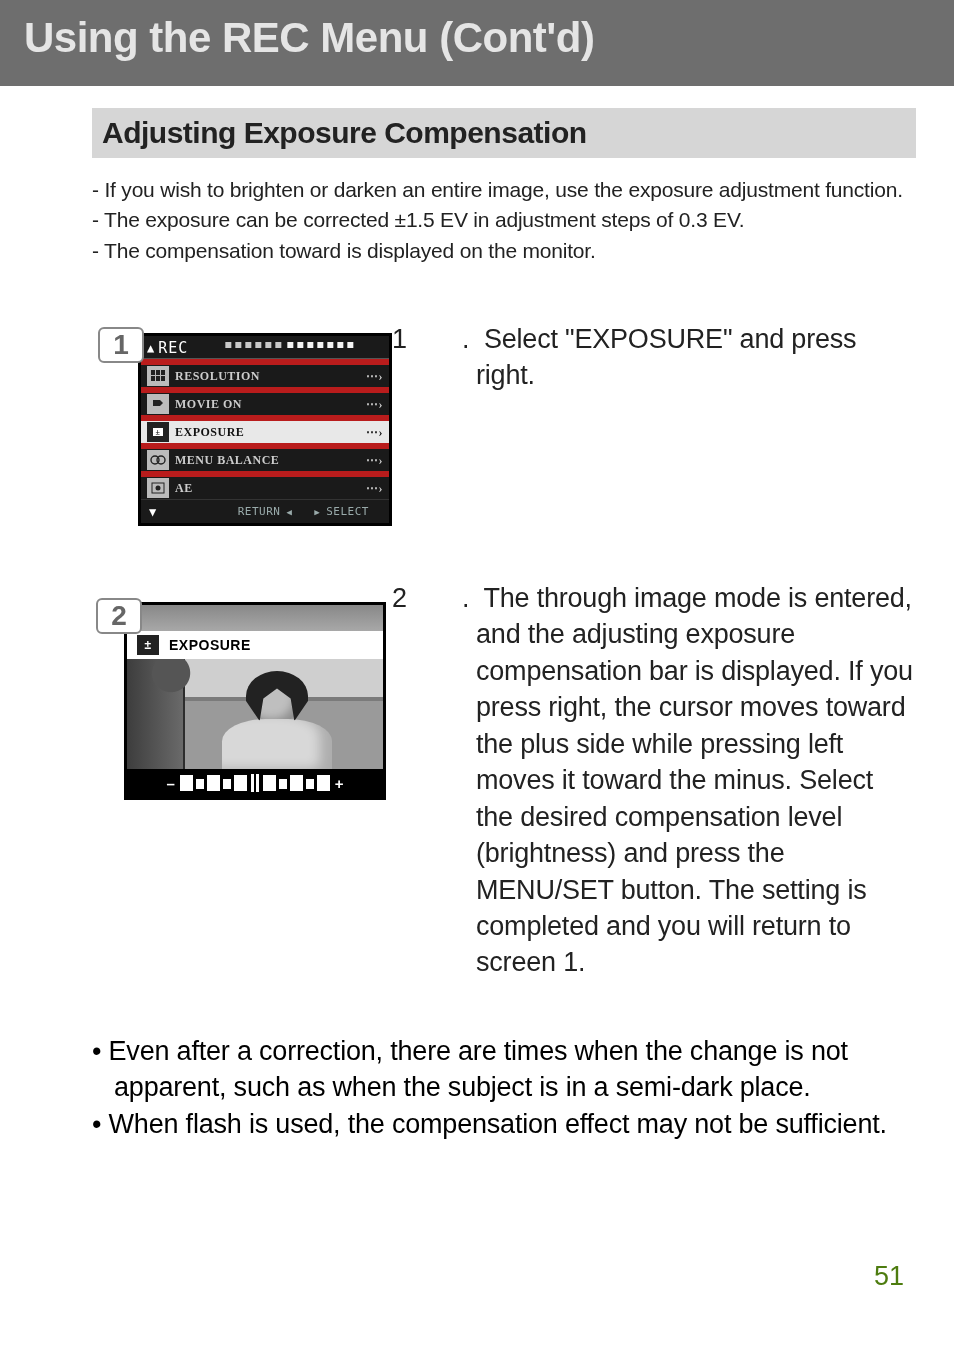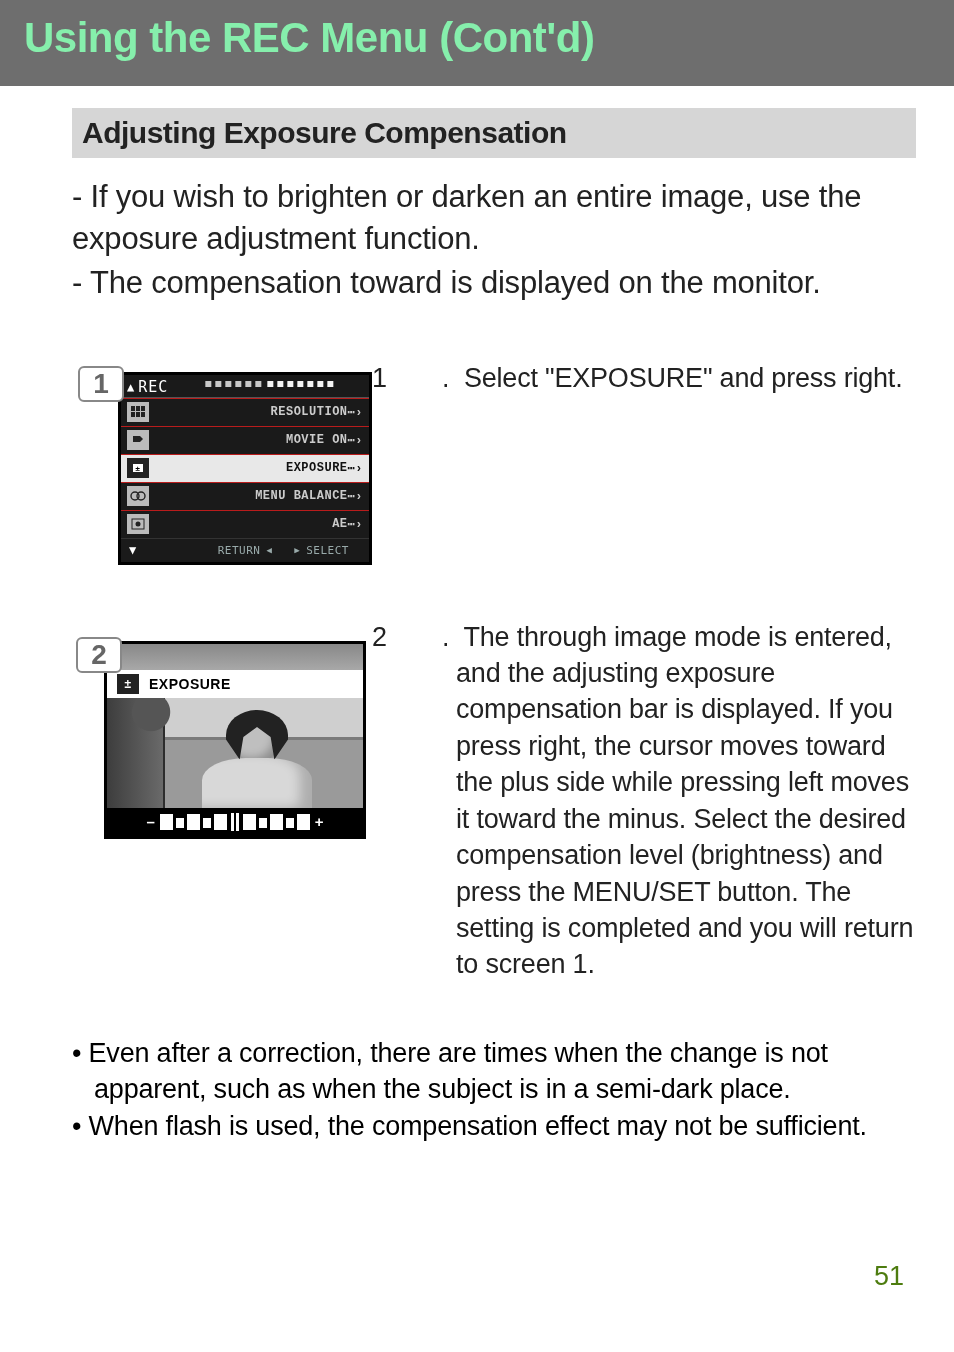--- a/index.html
+++ b/index.html
@@ -4,42 +4,42 @@
 <style>
   * { box-sizing: border-box; margin: 0; padding: 0; }
   html, body { width: 954px; height: 1352px; font-family: Helvetica, Arial, sans-serif; background: #fff; color: #000; }
   .page { width: 954px; height: 1352px; position: relative; }
 
   .header-bar {
     background: #6e6e6e;
     padding: 14px 0 24px 24px;
   }
   .header-title {
-    color: #86efac;
+    color: #e5e5e5;
     font-weight: 700;
     font-size: 42px;
     letter-spacing: -0.5px;
   }
 
-  .content { padding: 22px 38px 0 72px; }
+  .content { padding: 22px 38px 0 92px; }
 
   .section-bar {
     background: #d6d6d6;
     padding: 8px 10px;
     margin-bottom: 18px;
   }
   .section-title {
     font-weight: 700;
     font-size: 30px;
     letter-spacing: -0.5px;
     color: #222;
   }
 
   .intro p {
-    font-size: 31px;
+    font-size: 21px;
     line-height: 1.35;
     color: #222;
     letter-spacing: -0.2px;
   }
   .intro p { margin-bottom: 2px; }
 
   .cols { display:flex; margin-top: 56px; gap: 36px; }
   .left-col { width: 306px; flex: 0 0 306px; }
   .right-col { flex: 1; }
   .right-col p {
@@ -84,27 +84,26 @@
   }
   .caret-up { font-size:12px; color:#fff; }
   .rec-label { font-weight:400; font-size:15px; color:#fff; letter-spacing:1px;}
   .dots-line { flex:1; padding: 2px 6px 0 6px; }
   .dots-svg { width:100%; height:12px; }
 
   .menu-row {
     display:flex; align-items:center;
     height:28px;
     padding: 0 6px;
-    border-top:1px solid #b91c1c;
+    border-top:6px solid #b91c1c;
     font-size:12px;
-    font-family: Liberation Mono, monospace;
+    font-family: Liberation Serif, serif;
     color:#ccc;
     font-weight:600;
     letter-spacing:0.5px;
-    text-align:right;
   }
   .menu-row .icon-box {
     width:22px; height:20px; background:#bbb; margin-right:6px;
     display:flex; align-items:center; justify-content:center;
   }
   .menu-row .label { flex:1; }
   .menu-row .arrow { font-size:12px; color:#ccc; }
   .menu-row.highlight {
     background:#e8e8e8;
     color:#111;
@@ -222,20 +221,21 @@
   </div>
 
   <div class="content">
 
     <div class="section-bar">
       <div class="section-title">Adjusting Exposure Compensation</div>
     </div>
 
     <div class="intro">
       <p>- If you wish to brighten or darken an entire image, use the exposure adjustment function.</p>
+      <p>- The exposure can be corrected ±1.5 EV in adjustment steps of 0.3 EV.</p>
       <p>- The compensation toward is displayed on the monitor.</p>
     </div>
 
     <div class="cols">
       <div class="left-col">
         <div class="fig-wrap">
           <div class="step-badge">1</div>
           <div class="fig1">
             <div class="fig1-top">
               <div class="recbox">

